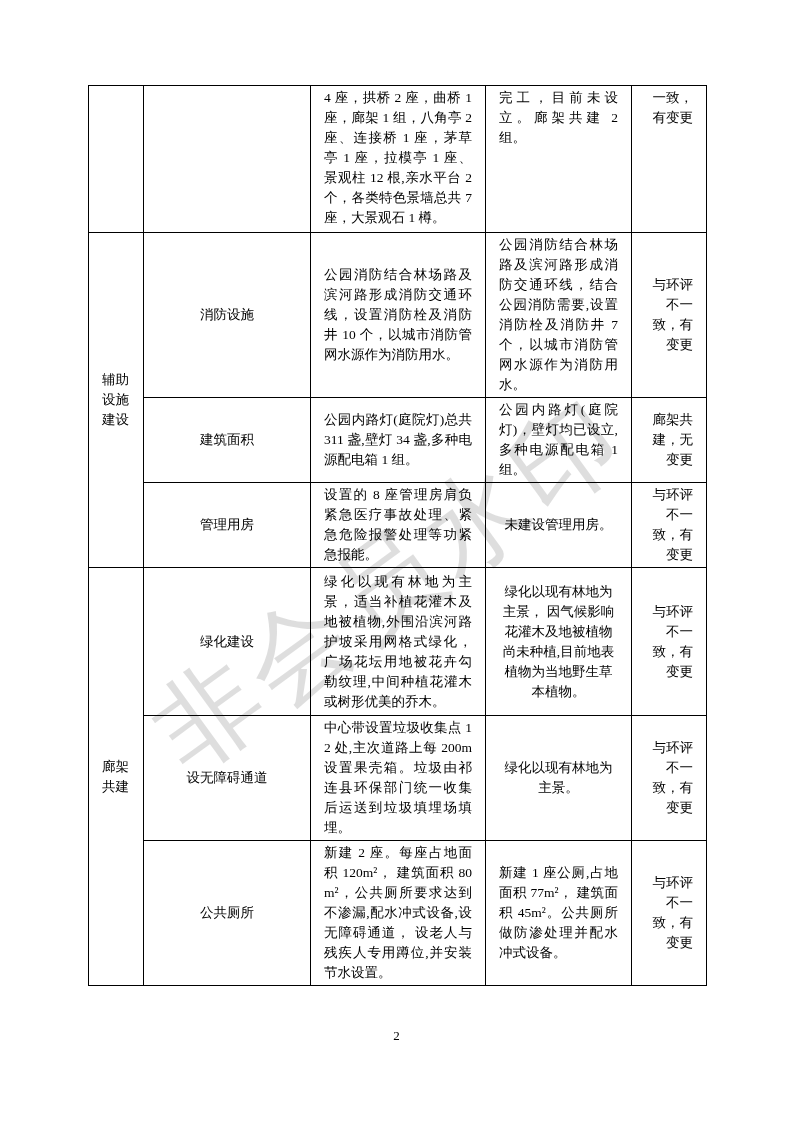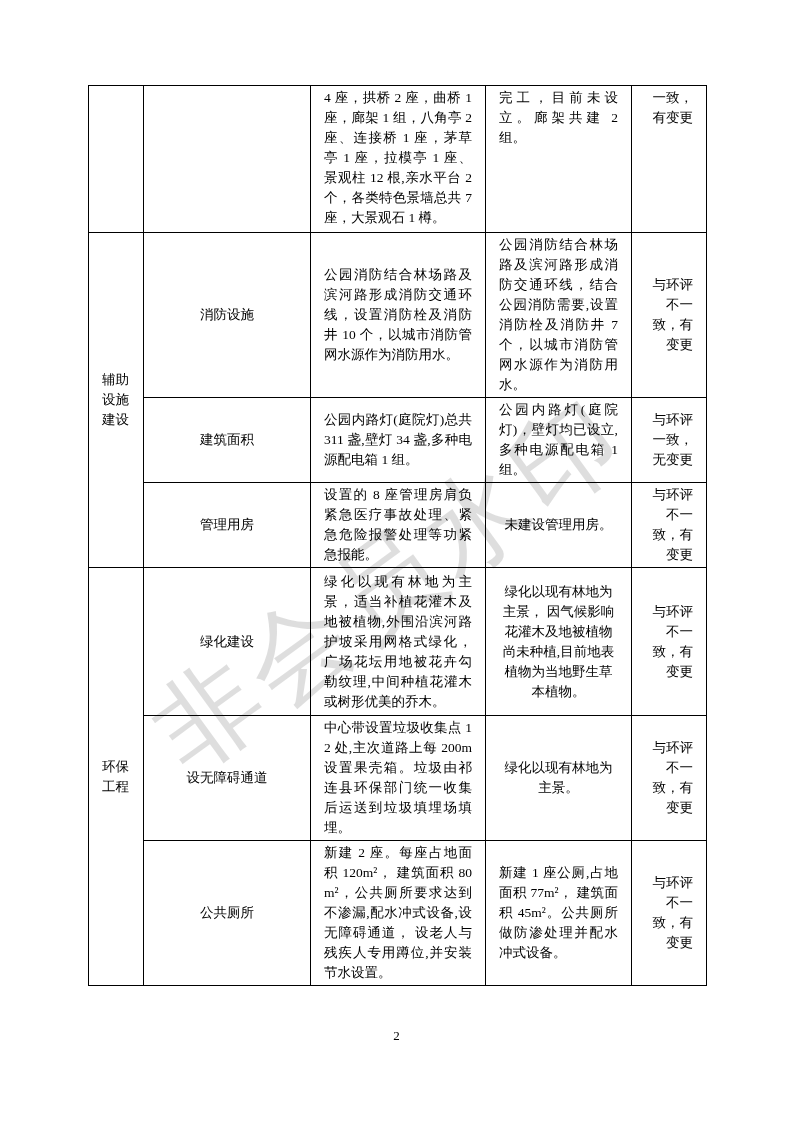--- a/index.html
+++ b/index.html
@@ -101,30 +101,30 @@
       <td class="cat" rowspan="3">辅助设施建设</td>
       <td class="item">消防设施</td>
       <td class="desc">公园消防结合林场路及滨河路形成消防交通环线，设置消防栓及消防井 10 个，以城市消防管网水源作为消防用水。</td>
       <td class="desc">公园消防结合林场路及滨河路形成消防交通环线，结合公园消防需要,设置消防栓及消防井 7 个，以城市消防管网水源作为消防用水。</td>
       <td class="concl">与环评不一致，有变更</td>
     </tr>
     <tr style="height:68px">
       <td class="item">建筑面积</td>
       <td class="desc">公园内路灯(庭院灯)总共 311 盏,壁灯 34 盏,多种电源配电箱 1 组。</td>
       <td class="desc">公园内路灯(庭院灯)，壁灯均已设立,多种电源配电箱 1 组。</td>
-      <td class="concl">与环评一致，无变更</td>
+      <td class="concl">廊架共建，无变更</td>
     </tr>
     <tr style="height:77px">
       <td class="item">管理用房</td>
       <td class="desc">设置的 8 座管理房肩负紧急医疗事故处理、紧急危险报警处理等功紧急报能。</td>
       <td class="desc center">未建设管理用房。</td>
       <td class="concl">与环评不一致，有变更</td>
     </tr>
     <tr style="height:148px">
-      <td class="cat" rowspan="3">环保工程</td>
+      <td class="cat" rowspan="3">廊架共建</td>
       <td class="item">绿化建设</td>
       <td class="desc">绿化以现有林地为主景，适当补植花灌木及地被植物,外围沿滨河路护坡采用网格式绿化，广场花坛用地被花卉勾勒纹理,中间种植花灌木或树形优美的乔木。</td>
       <td class="desc center">绿化以现有林地为主景， 因气候影响花灌木及地被植物尚未种植,目前地表植物为当地野生草本植物。</td>
       <td class="concl">与环评不一致，有变更</td>
     </tr>
     <tr style="height:110px">
       <td class="item">设无障碍通道</td>
       <td class="desc">中心带设置垃圾收集点 12 处,主次道路上每 200m 设置果壳箱。垃圾由祁连县环保部门统一收集后运送到垃圾填埋场填埋。</td>
       <td class="desc center">绿化以现有林地为主景。</td>
       <td class="concl">与环评不一致，有变更</td>

